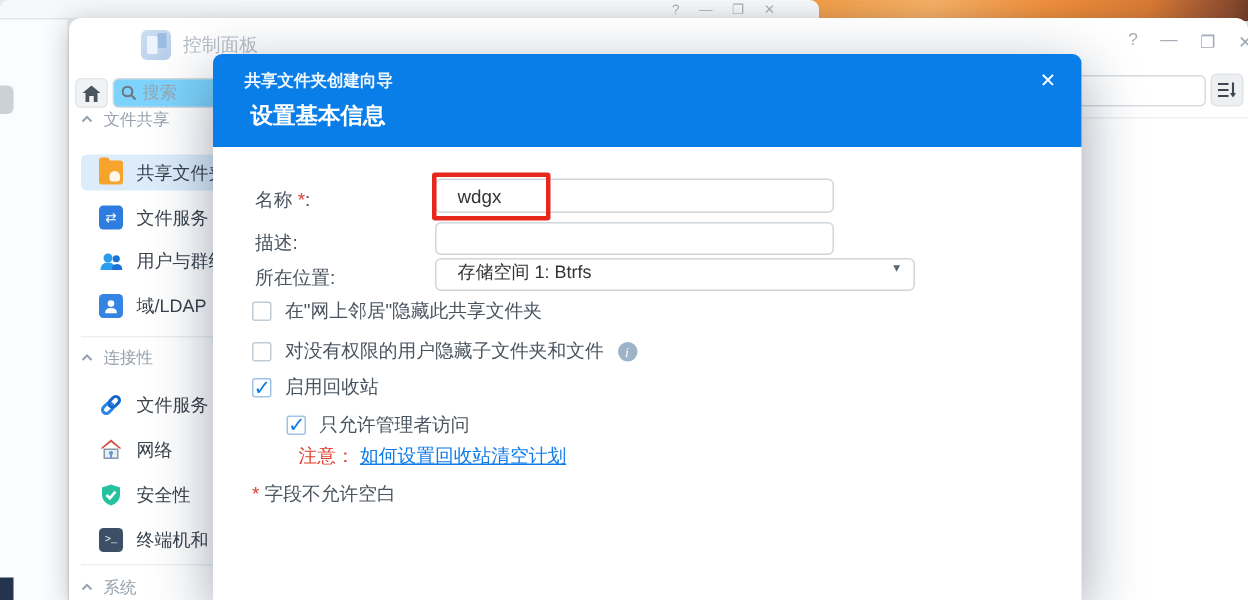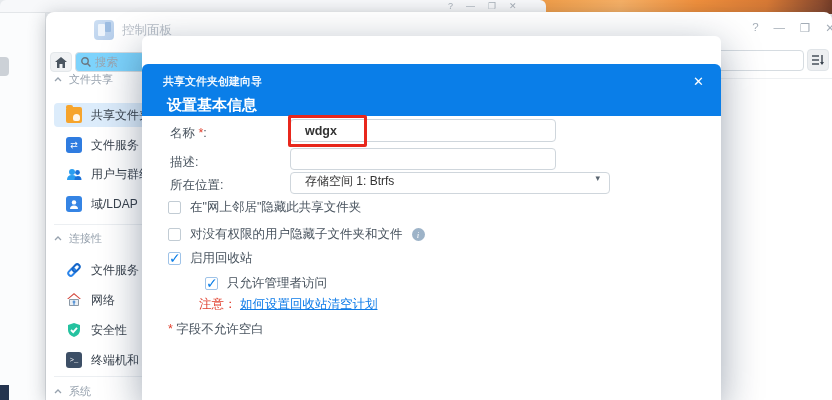--- a/index.html
+++ b/index.html
@@ -60,29 +60,29 @@
   .icn-folder::before { content:""; position:absolute; left:0; top:-2px; width:7px; height:3px; background:#f6a42c; border-radius:2px 2px 0 0; }
   .icn-folder::after { content:""; position:absolute; right:2px; bottom:2px; width:7px; height:7px; background:#fff; border-radius:50% 50% 2px 2px; opacity:.9; }
   .icn-sq { border-radius:3px; color:#fff; font-size:9px; display:flex; align-items:center; justify-content:center; }
   .icn-fileserv { background:#2f7ce0; }
   .icn-domain { background:#3584e4; }
   .icn-term { background:#3d4f66; font-size:7px; letter-spacing:0; font-family:"Liberation Mono",monospace; }
 
   
   .dialog { position:absolute; left:142px; top:36px; width:579px; height:364px; background:#fff;
     border-radius:6px 6px 0 0; box-shadow:0 12px 40px rgba(10,30,60,.40); }
-  .dlg-header { position:absolute; left:0; top:0; width:100%; height:52px; background:#0a7ee8; border-radius:6px 6px 0 0;margin-top:28px; }
+  .dlg-header { position:absolute; left:0; top:0; width:100%; height:62px; background:#0a7ee8; border-radius:6px 6px 0 0; }
   .wizard-title { position:absolute; left:21px; top:10px; font-size:11px; font-weight:bold; color:rgba(255,255,255,.93); }
   .step-title { position:absolute; left:25px; top:32px; font-size:15px; font-weight:bold; color:#fff; }
   .dlg-close { position:absolute; right:17px; top:10px; color:#fff; font-size:13px; font-weight:bold; cursor:pointer; }
 
   .frm-label { position:absolute; left:28px; font-size:12.5px; color:#49545f; }
   .req { color:#e0402e; }
   .frm-input { position:absolute; left:148px; width:266px; height:23px; border:1px solid #cfd6dc; border-radius:4px;
-    font-size:12.5px; color:#333; padding:0 8px 0 14px; outline:none; background:#fff;font-weight:bold; }
+    font-size:12.5px; color:#333; padding:0 8px 0 14px; outline:none; background:#fff; }
   .frm-select { position:absolute; left:148px; width:320px; height:22px; border:1px solid #cfd6dc; border-radius:4px;
     background:#fff; display:flex; align-items:flex-start; padding-left:14px; font-size:12px; color:#333; cursor:pointer; }
   .frm-select .caret { position:absolute; right:9px; color:#5a6570; font-size:9px; }
 
   .cb-row { position:absolute; display:flex; align-items:center; gap:9px; }
   .cbx { width:13px; height:13px; border:1px solid #c2ccd4; border-radius:2px; background:#fff; position:relative; flex:0 0 13px; cursor:pointer; }
   .cbx.checked { border-color:#9fc3e8; }
   .cbx.checked::after { content:"✓"; position:absolute; left:0px; top:-3px; color:#0a7ee8; font-size:14px; font-weight:bold; }
   .cb-row .lbl { font-size:12.5px; color:#49545f; }
   .info-i { width:13px; height:13px; border-radius:50%; background:#9db3c8; color:#fff; font-size:9px; font-style:italic;
@@ -275,21 +275,21 @@
     </div>
     <div class="cb-row" style="left:26px; top:214px;">
       <span class="cbx checked"></span>
       <span class="lbl">启用回收站</span>
     </div>
     <div class="cb-row" style="left:26px; top:190px;">
       <span class="cbx"></span>
       <span class="lbl">对没有权限的用户隐藏子文件夹和文件</span>
       <span class="info-i">i</span>
     </div>
-    <div class="cb-row" style="left:49px; top:239px;margin-left:14px;">
+    <div class="cb-row" style="left:49px; top:239px;">
       <span class="cbx checked"></span>
       <span class="lbl">只允许管理者访问</span>
     </div>
 
     <div class="note-row" style="top:260px;">
       <span class="note-label">注意：</span>
       <span class="note-link">如何设置回收站清空计划</span>
     </div>
     <div class="footnote-row" style="top:285px;">
       <span class="req">*</span><span> 字段不允许空白</span>

